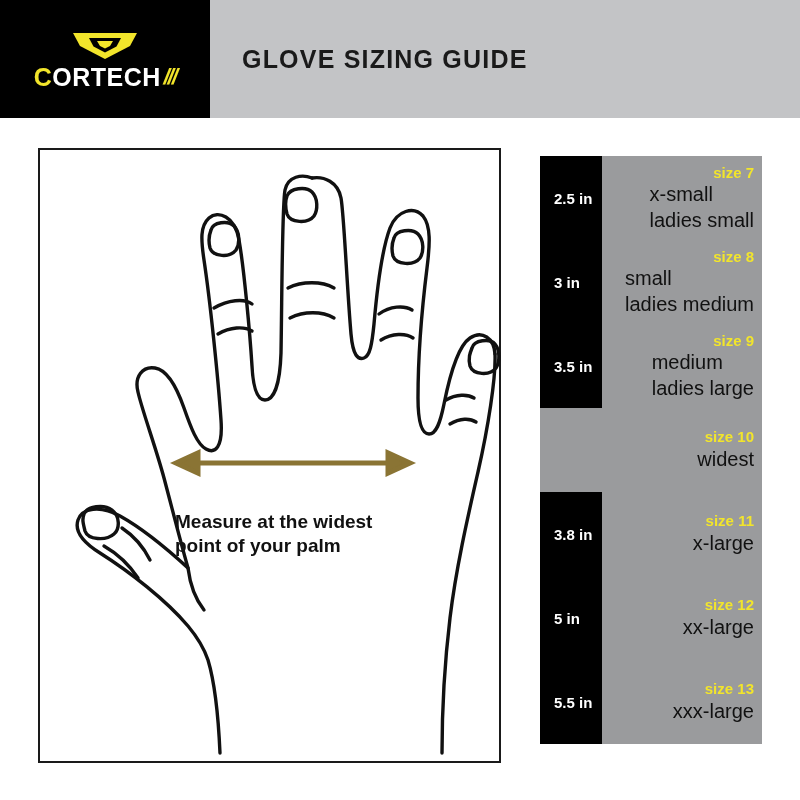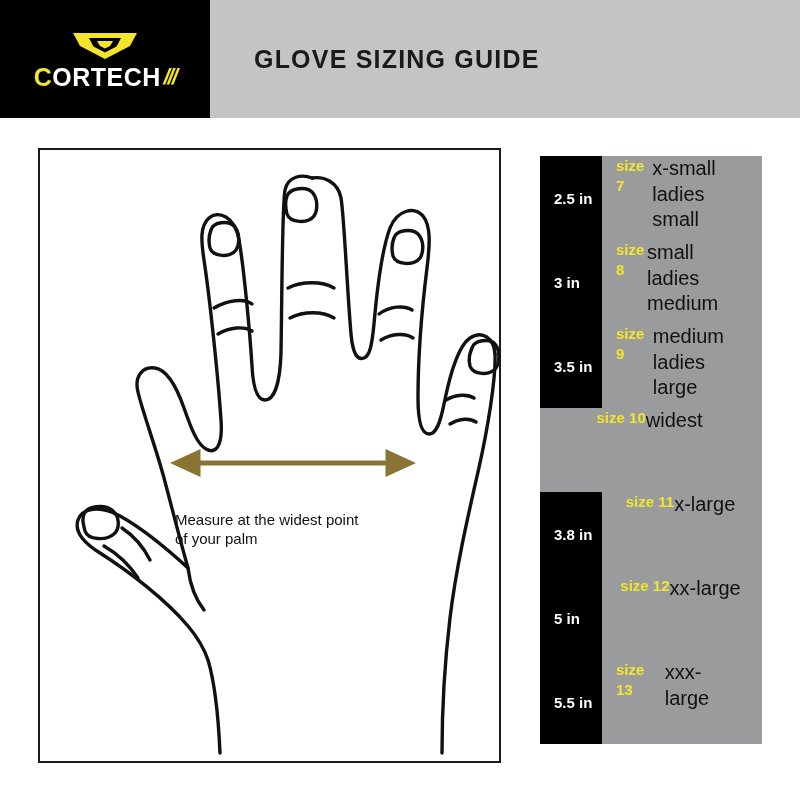--- a/index.html
+++ b/index.html
@@ -55,21 +55,21 @@
     font-weight: bold;
     transform: skewX(-12deg);
     margin-left: 3px;
     letter-spacing: -2px;
   }
   #title-block {
     flex: 1;
     background: #c3c4c6;
     display: flex;
     align-items: center;
-    padding-left: 44px;
+    padding-left: 32px;
   }
   #title-text {
     font-size: 25px;
     font-weight: bold;
     color: #1a1a1a;
     letter-spacing: 1.2px;
   }
 
   
   #diagram-panel {
@@ -85,22 +85,22 @@
     background: #ffffff;
   }
   #hand-svg {
     position: absolute;
     left: 0; top: 0;
   }
   #measure-caption {
     position: absolute;
     left: 137px; top: 362px;
     width: 200px;
-    font-size: 15px;
-    font-weight: normal;
+    font-size: 19px;
+    font-weight: bold;
     line-height: 1.28;
     color: #111111;
   }
 
   
   #size-table {
     position: absolute;
     left: 540px; top: 156px;
     width: 222px;
     display: flex;
@@ -117,24 +117,25 @@
     color: #ffffff;
     font-size: 15px;
     font-weight: bold;
     display: flex;
     align-items: center;
     padding-left: 14px;
   }
   .size-row .label-cell {
     flex: 1;
     background: #9a9b9d;
-    padding: 0 17px 0 14px;
-    display: flex;
-    flex-direction: row;
+    padding: 0 8px 0 14px;
+    display: flex;
+    flex-direction: column;
     justify-content: center;
+    align-items: flex-end;
   }
   .size-row .size-name {
     color: #f2e52b;
     font-size: 15px;
     font-weight: bold;
     line-height: 1.3;
   }
   .size-row .size-desc {
     color: #111111;
     font-size: 20px;

